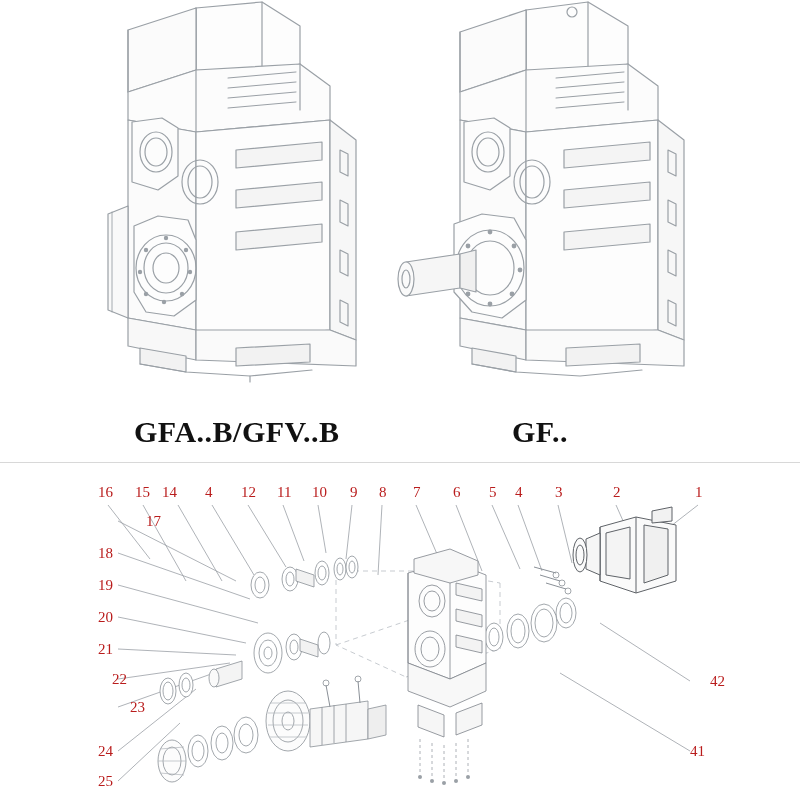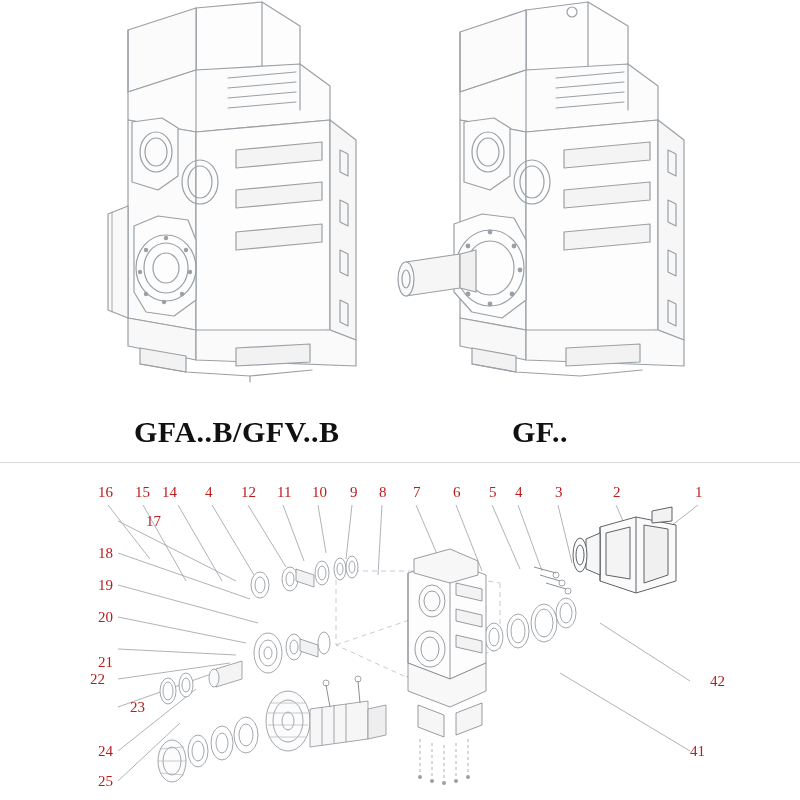--- a/index.html
+++ b/index.html
@@ -388,22 +388,22 @@
     <div class="num" style="left:489px;top:22px;">5</div>
     <div class="num" style="left:515px;top:22px;">4</div>
     <div class="num" style="left:555px;top:22px;">3</div>
     <div class="num" style="left:613px;top:22px;">2</div>
     <div class="num" style="left:695px;top:22px;">1</div>
 
     <div class="num" style="left:98px;top:51px;margin-left:48px;">17</div>
     <div class="num" style="left:98px;top:83px;">18</div>
     <div class="num" style="left:98px;top:115px;">19</div>
     <div class="num" style="left:98px;top:147px;">20</div>
-    <div class="num" style="left:98px;top:192px;">21</div>
-    <div class="num" style="left:90px;top:209px;text-align:right;">22</div>
+    <div class="num" style="left:98px;top:179px;">21</div>
+    <div class="num" style="left:112px;top:209px;text-align:right;">22</div>
     <div class="num" style="left:98px;top:237px;margin-left:32px;">23</div>
     <div class="num" style="left:98px;top:281px;">24</div>
     <div class="num" style="left:98px;top:311px;">25</div>
 
     <div class="num" style="left:690px;top:211px;margin-left:20px;">42</div>
     <div class="num" style="left:690px;top:281px;">41</div>
 
   </div>
 
 </div>

